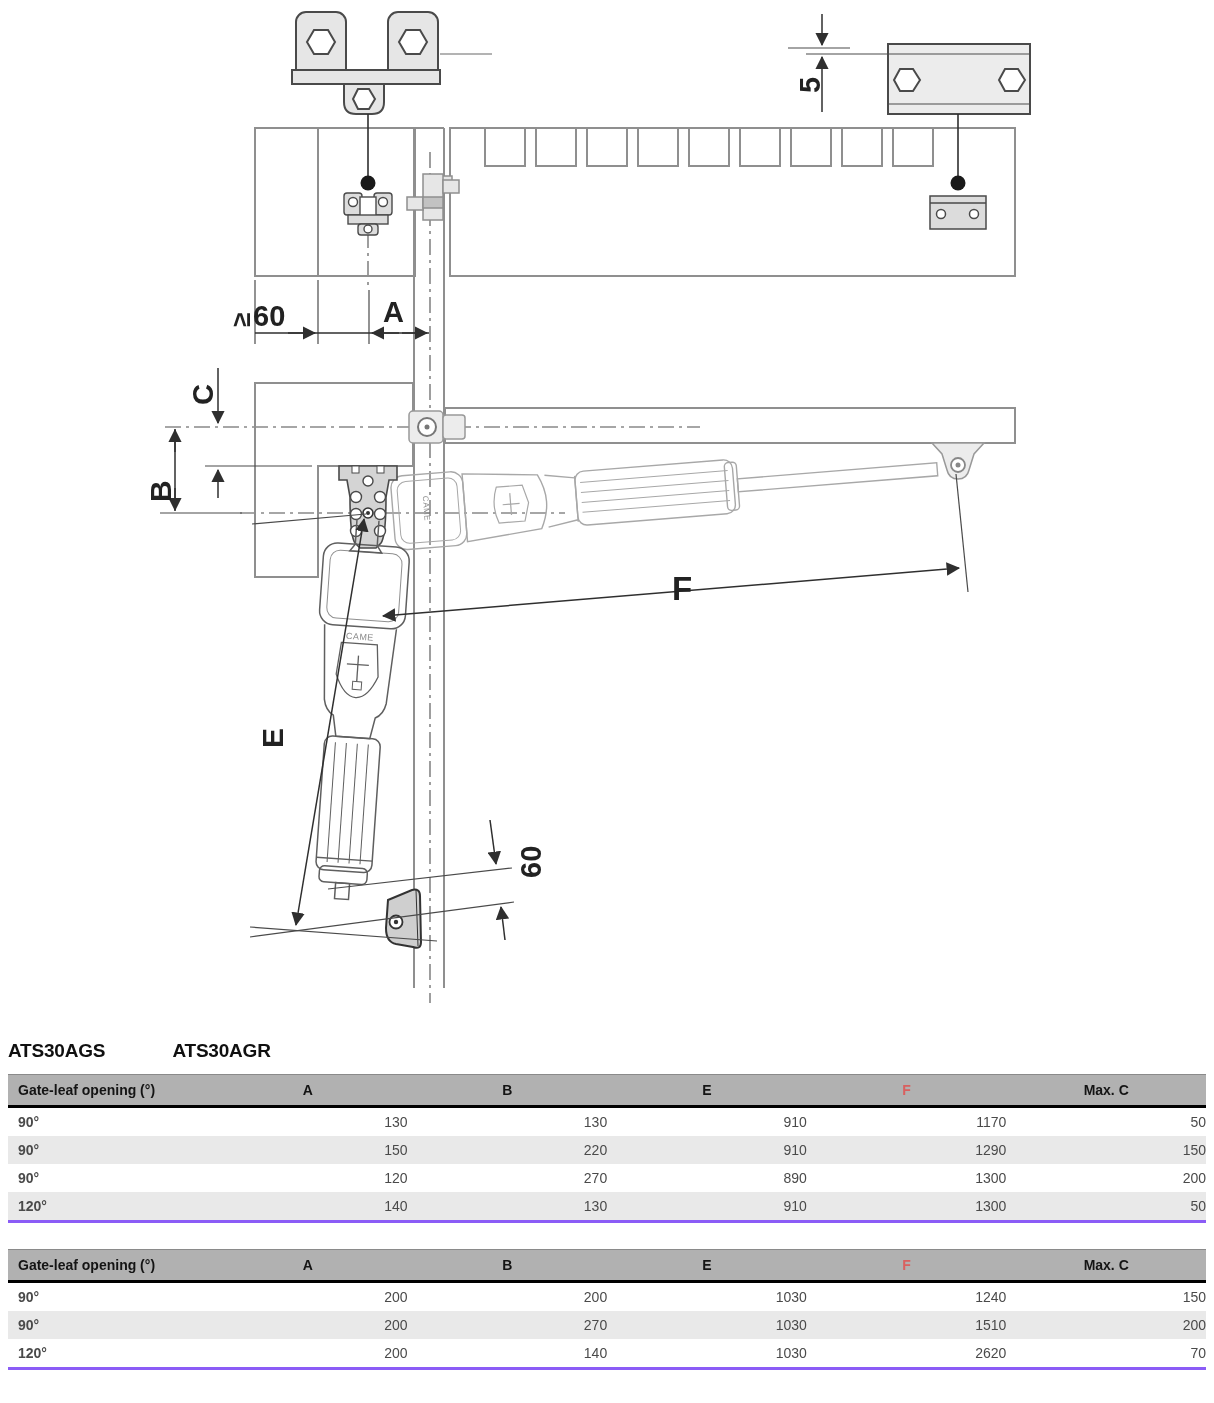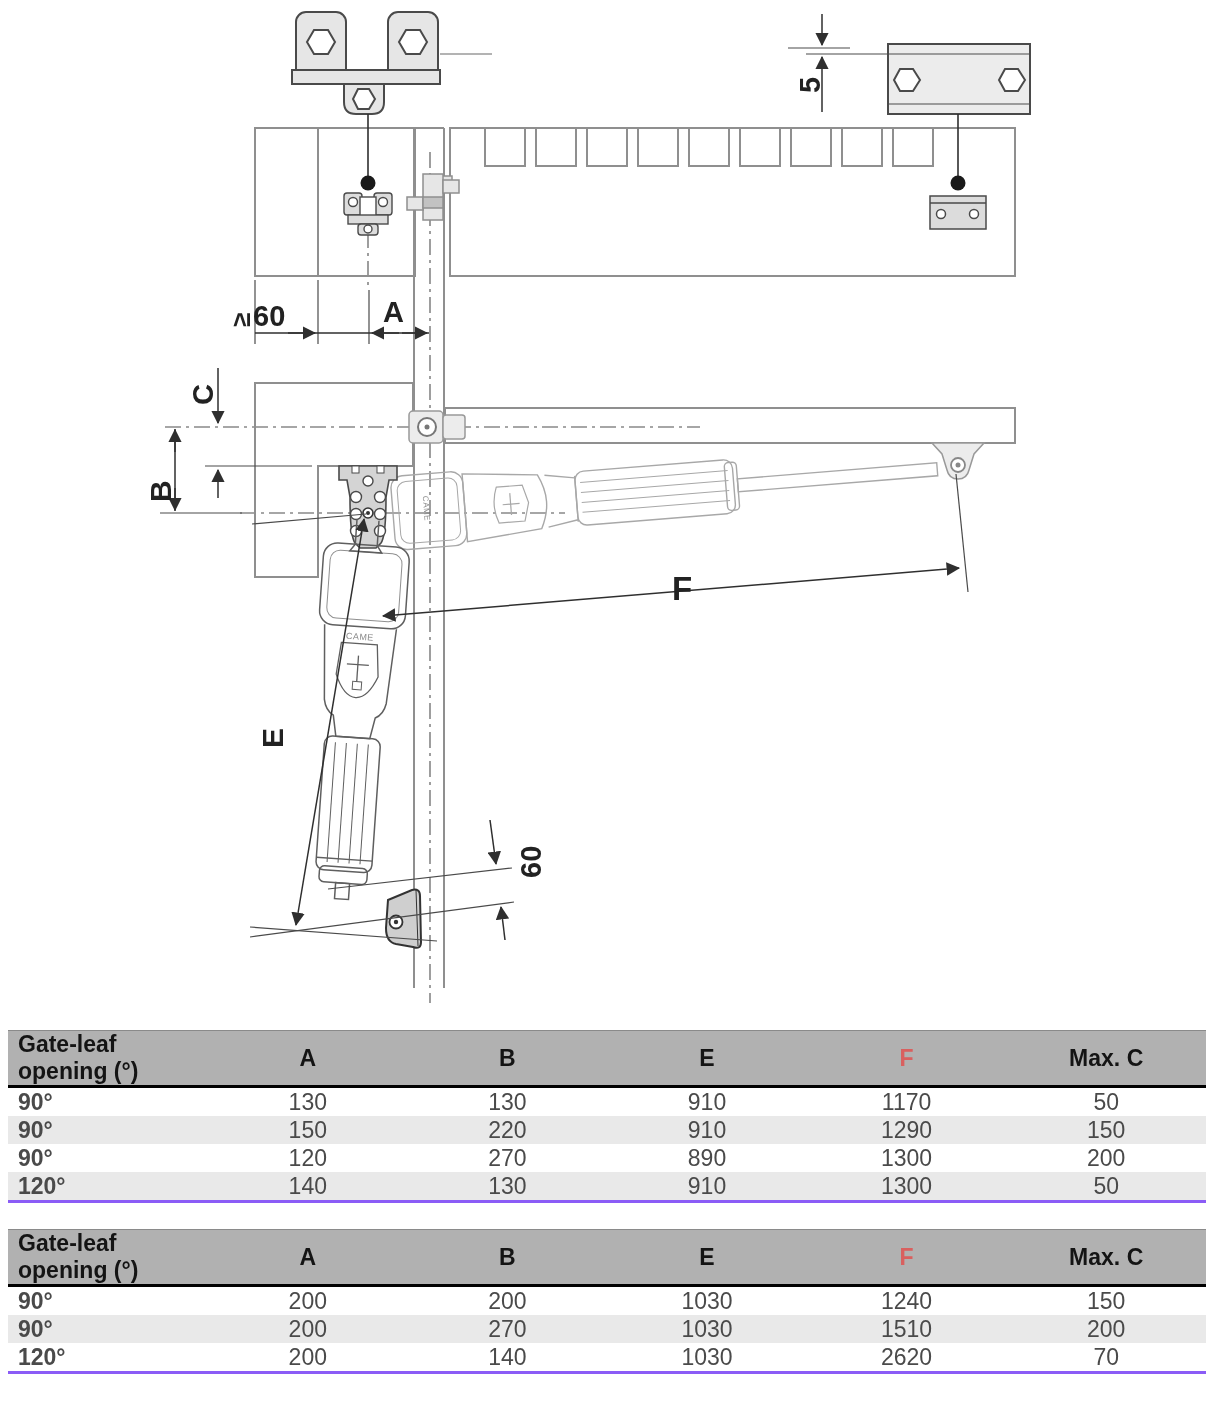--- a/index.html
+++ b/index.html
@@ -7,27 +7,27 @@
         font-family:"Liberation Sans",sans-serif;overflow:hidden;}
   svg{display:block;}
   svg text{font-family:"Liberation Sans",sans-serif;font-weight:bold;fill:#222;}
   svg text.brand{font-weight:normal;fill:#8a8a8a;letter-spacing:.5px;}
 
   .spec{margin:0;}
   .models{margin:10px 0 12px 8px;font-size:19px;font-weight:bold;color:#101010;
           letter-spacing:-0.2px;line-height:22px;}
   .models .m1{display:inline-block;width:160px;}
   .spec-table{width:1198px;margin:0 8px;border-collapse:collapse;table-layout:fixed;
-              font-size:23px;}
+              font-size:14px;}
   .spec-table th{background:#b1b1b1;color:#141414;font-weight:bold;height:30px;
                  border-top:1px solid #8a8a8a;border-bottom:3px solid #000;
                  text-align:center;padding:0;}
   .spec-table th.c0{text-align:left;padding-left:10px;}
   .spec-table col.first{width:200px;}
-  .spec-table td{color:#4a4a4a;height:28px;text-align:center;padding:0;}
+  .spec-table td{color:#4a4a4a;height:28px;text-align:right;padding:0;}
   .spec-table td.c0{text-align:left;padding-left:10px;font-weight:bold;}
   .spec-table tbody tr.alt{background:#e9e9e9;}
   .spec-table tbody tr:last-child td{border-bottom:3px solid #8b5cf6;}
   .spec.second{margin-top:26px;}
 </style>
 </head>
 <body>
 
 <div class="page">
 
@@ -278,20 +278,24 @@
     <g>
       <line x1="328" y1="889" x2="512" y2="868" stroke="#4a4a4a" stroke-width="1.2"></line>
       <line x1="250" y1="937" x2="514" y2="902" stroke="#4a4a4a" stroke-width="1.2"></line>
       <line x1="490" y1="820" x2="496" y2="864" stroke="#2f2f2f" stroke-width="1.5" marker-end="url(#arr)"></line>
       <line x1="505" y1="940" x2="501" y2="907" stroke="#2f2f2f" stroke-width="1.5" marker-end="url(#arr)"></line>
       <text transform="translate(541,878) rotate(-90)" font-size="29">60</text>
     </g>
   </svg>
 
   <section class="spec">
+    <div class="models">
+      <span class="m1">ATS30AGS</span>
+      <span class="m2">ATS30AGR</span>
+    </div>
     <table class="spec-table">
       <colgroup>
           <col class="first">
           <col>
           <col>
           <col>
           <col>
           <col>
         </colgroup>
       <thead>

